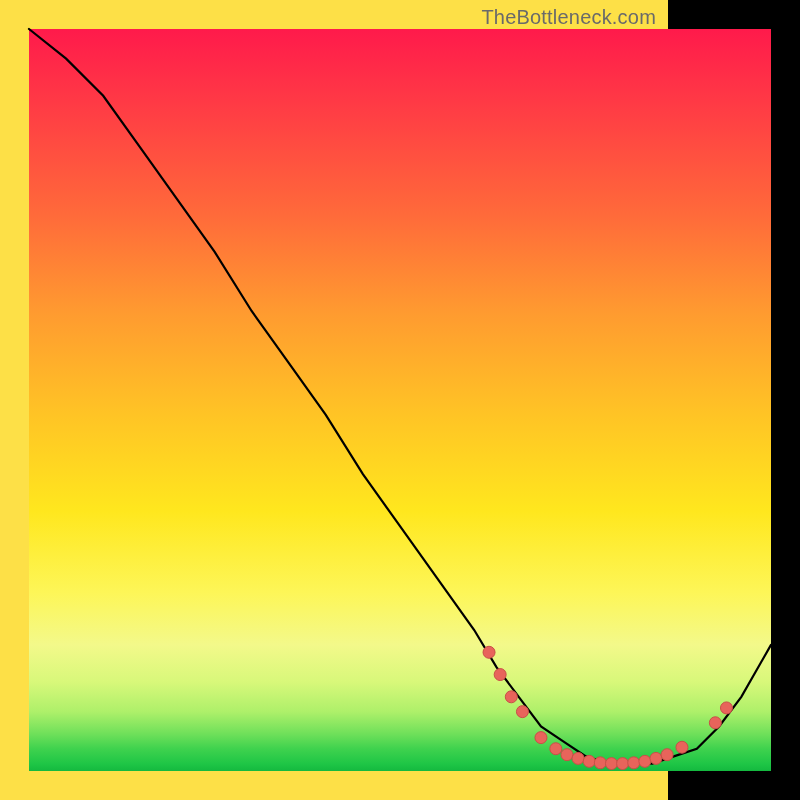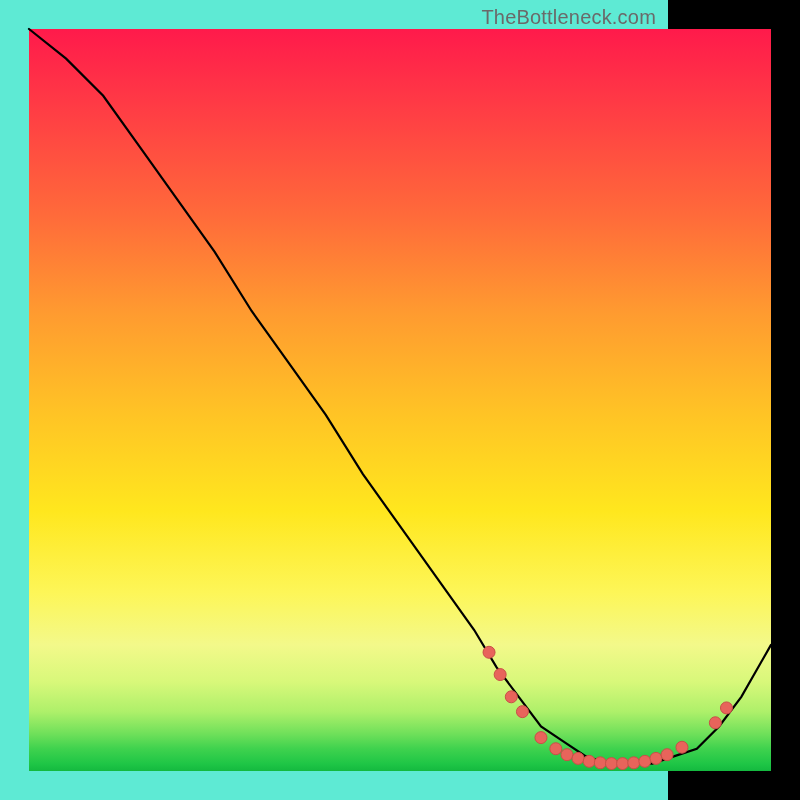--- a/index.html
+++ b/index.html
@@ -8,21 +8,21 @@
     width: 800px;
     height: 800px;
     background: #000;
     overflow: hidden;
     font-family: Arial, Helvetica, sans-serif;
   }
   .frame {
     position: relative;
     width: 668px;
     height: 800px;
-    background: #5eead4;
+    background: #fde047;
   }
   .plot-area {
     position: absolute;
     left: 29px;
     top: 29px;
     width: 742px;
     height: 742px;
     
     background: linear-gradient(
       to bottom,

